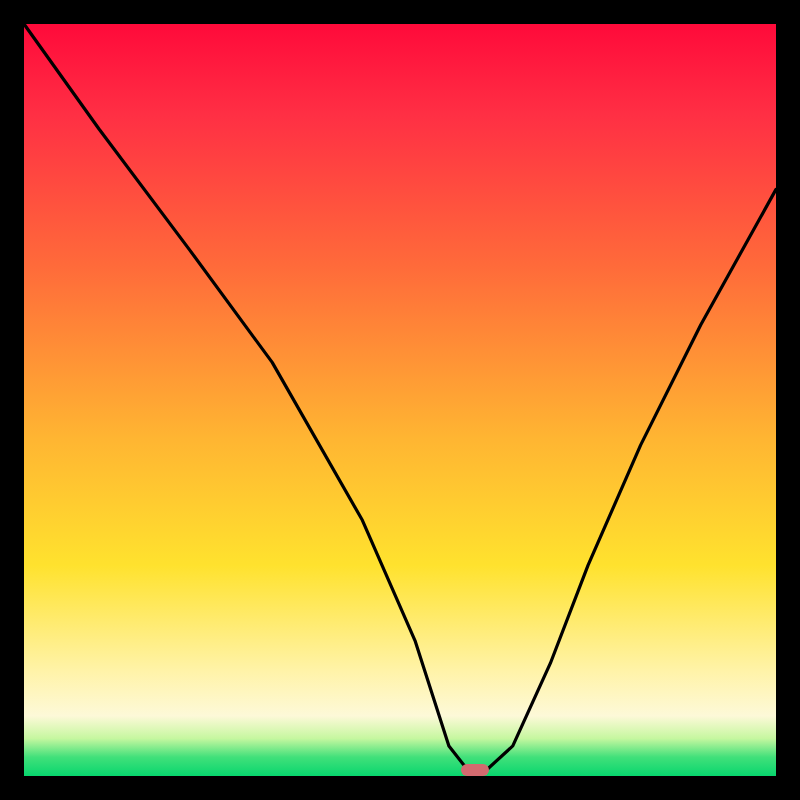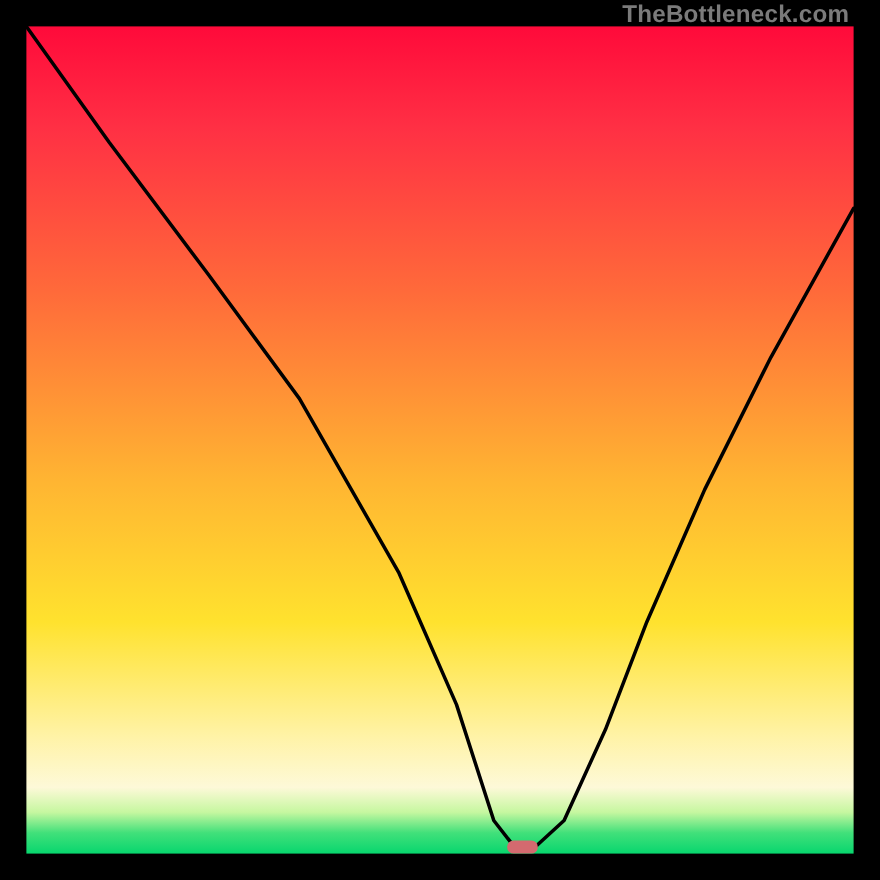--- a/index.html
+++ b/index.html
@@ -68,21 +68,20 @@
     stroke: #000;
     stroke-width: 3.2;
     stroke-linecap: round;
     stroke-linejoin: round;
   }
 </style>
 </head>
 <body>
 
 <div class="frame">
-  <div class="watermark">TheBottleneck.com</div>
 
   <div class="plot">
 
     <svg class="curve" viewBox="0 0 752 752">
       <path d="M0.0 0.0 L75.2 105.3 L165.4 225.6 L248.2 338.4 L338.4 496.3 L391.0 616.6 L424.9 721.9 L443.7 746.0 L462.5 746.0 L488.8 721.9 L526.4 639.2 L564.0 541.4 L616.6 421.1 L676.8 300.8 L752.0 165.4"></path>
     </svg>
 
     <div class="marker" style="left: 437.2px; top: 739.984px;"></div>
 
   </div>

